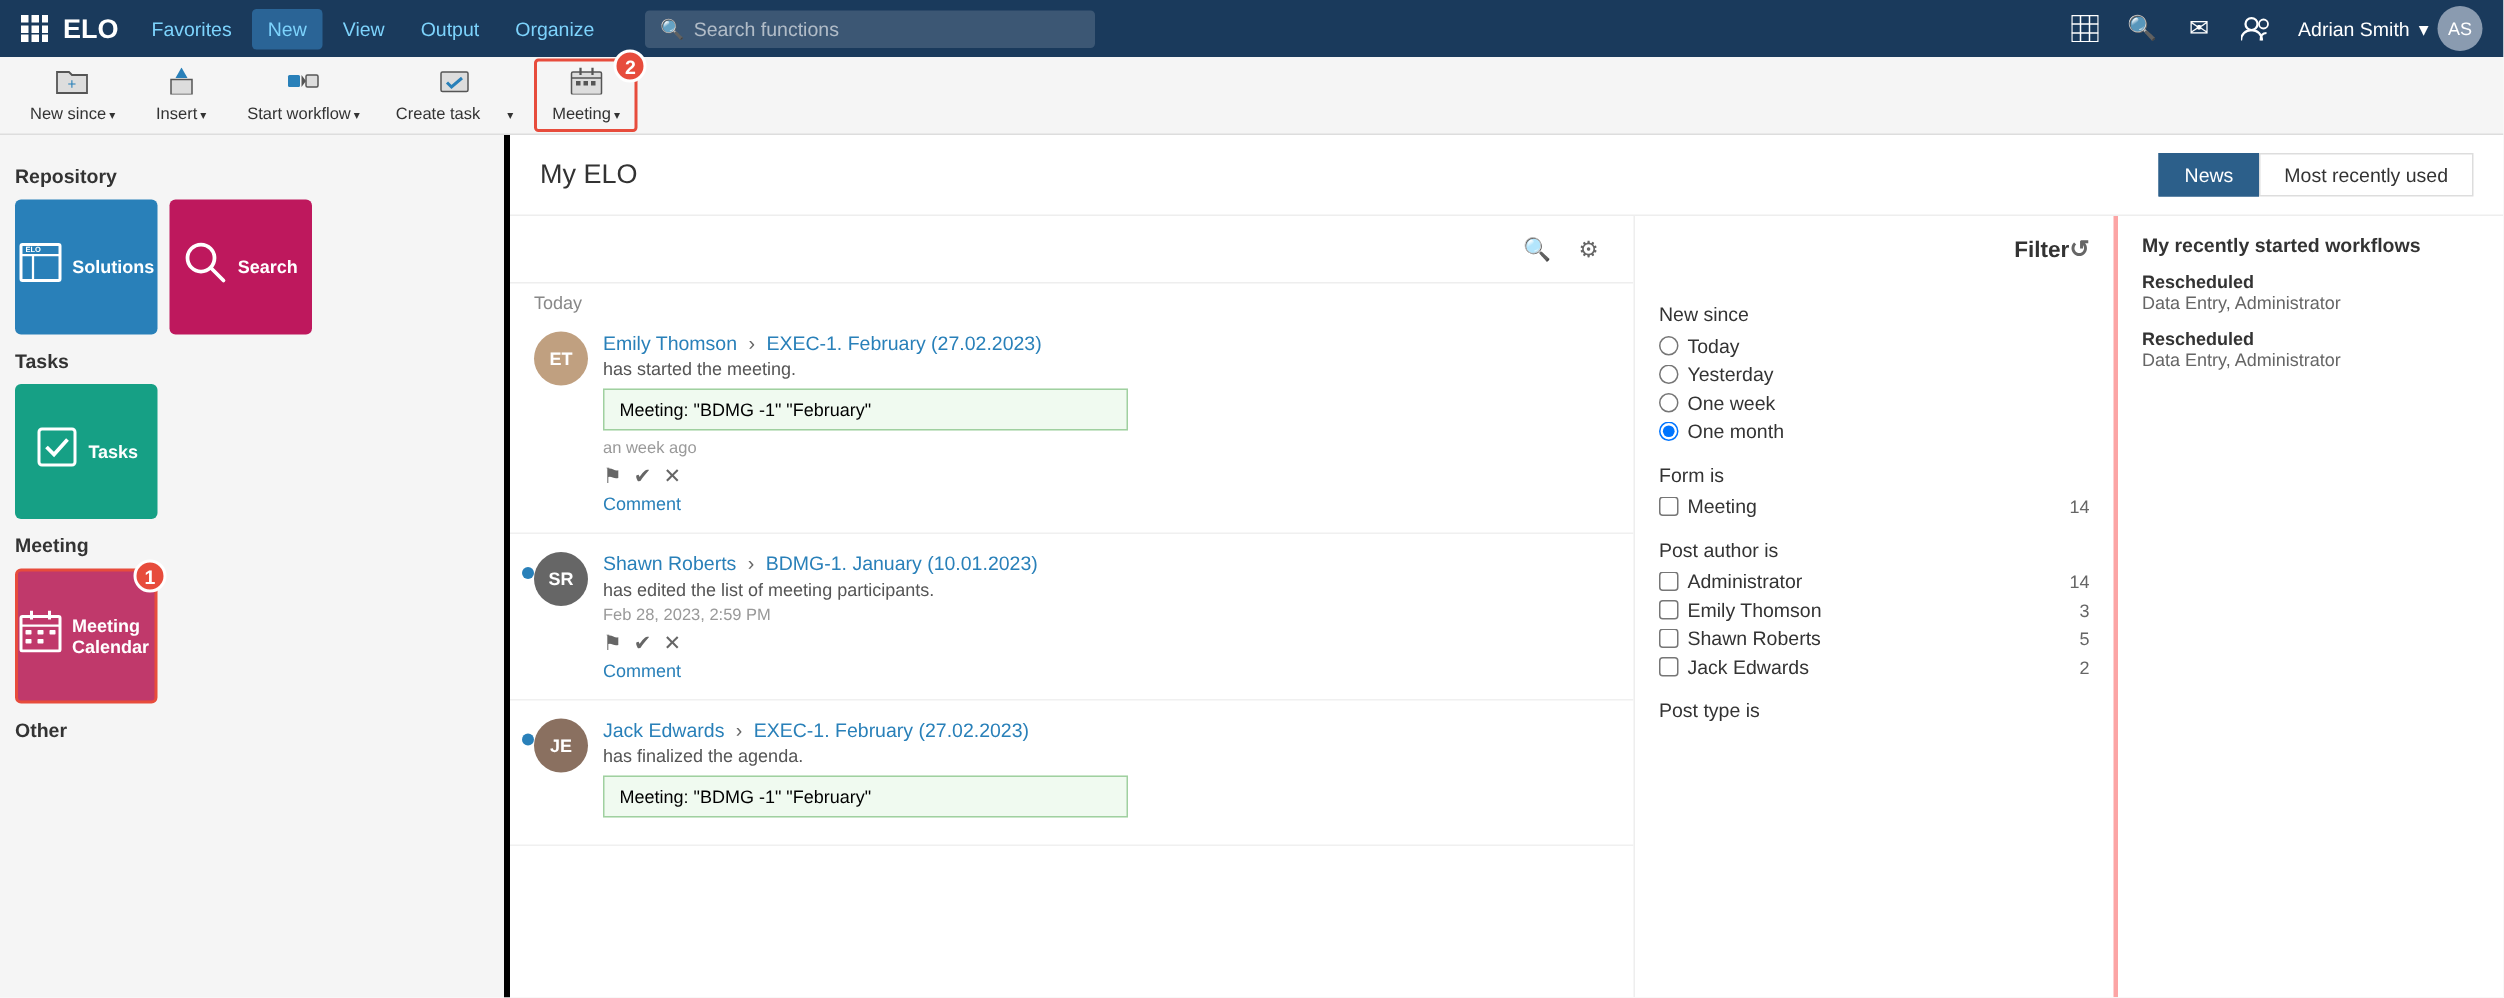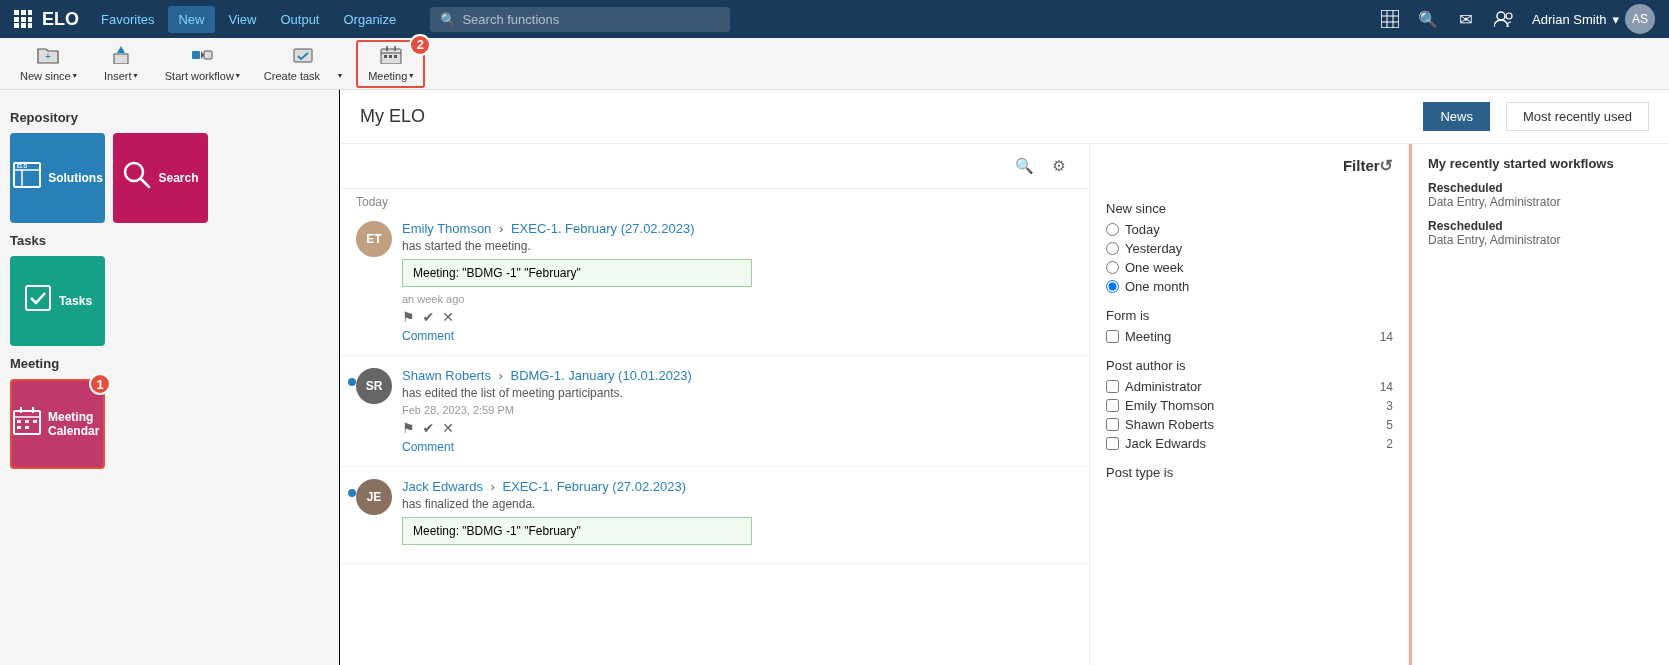--- a/index.html
+++ b/index.html
@@ -58,21 +58,21 @@
       font-size: 13px; font-weight: bold; border: 2px solid white;
     }
 
     
     .main-layout { display: flex; height: calc(665px - 90px); }
 
     
     .sidebar {
       width: 340px; min-width: 340px;
       background: #f5f5f5;
-      border-right: 1px solid #000000;
+      border-right: 4px solid #000000;
       overflow-y: auto;
       padding: 10px;
     }
     .sidebar-section-title { font-size: 13px; font-weight: bold; color: #333; margin: 10px 0 8px; }
     .sidebar-tiles { display: flex; flex-wrap: wrap; gap: 8px; margin-bottom: 10px; }
     .tile {
       width: 95px; height: 90px;
       border-radius: 4px;
       display: flex; flex-direction: row; align-items: center; justify-content: center;
       gap: 6px; cursor: pointer; color: white; font-size: 12px; font-weight: bold;
@@ -87,21 +87,21 @@
     .content-area { flex: 1; display: flex; flex-direction: column; overflow: hidden; }
 
     
     .content-header {
       padding: 12px 20px;
       border-bottom: 1px solid #eee;
       display: flex; align-items: center; justify-content: space-between;
       background: white;
     }
     .content-header h2 { font-size: 18px; color: #333; font-weight: normal; }
-    .header-tabs { display: flex; gap: 16px; }
+    .header-tabs { display: flex; gap: 0; }
     .header-tab {
       padding: 6px 16px; cursor: pointer; font-size: 13px; border: 1px solid #ddd;
     }
     .header-tab.active { background: #2c5f8a; color: white; border-color: #2c5f8a; }
     .header-tab:not(.active) { background: white; color: #333; }
 
     
     .content-body { display: flex; flex: 1; overflow: hidden; background: white; }
 
     
@@ -328,20 +328,21 @@
             <rect x="13" y="13" width="4" height="3" fill="white" rx="0.5"></rect>
             <rect x="21" y="13" width="4" height="3" fill="white" rx="0.5"></rect>
             <rect x="5" y="19" width="4" height="3" fill="white" rx="0.5"></rect>
             <rect x="13" y="19" width="4" height="3" fill="white" rx="0.5"></rect>
           </svg>
         </span>
         <span>Meeting Calendar</span>
       </div>
     </div>
 
+    <div class="sidebar-section-title">Other</div>
   </div>
 
   <div class="content-area">
 
     <div class="content-header">
       <h2>My ELO</h2>
       <div class="header-tabs">
         <div class="header-tab active">News</div>
         <div class="header-tab">Most recently used</div>
       </div>

